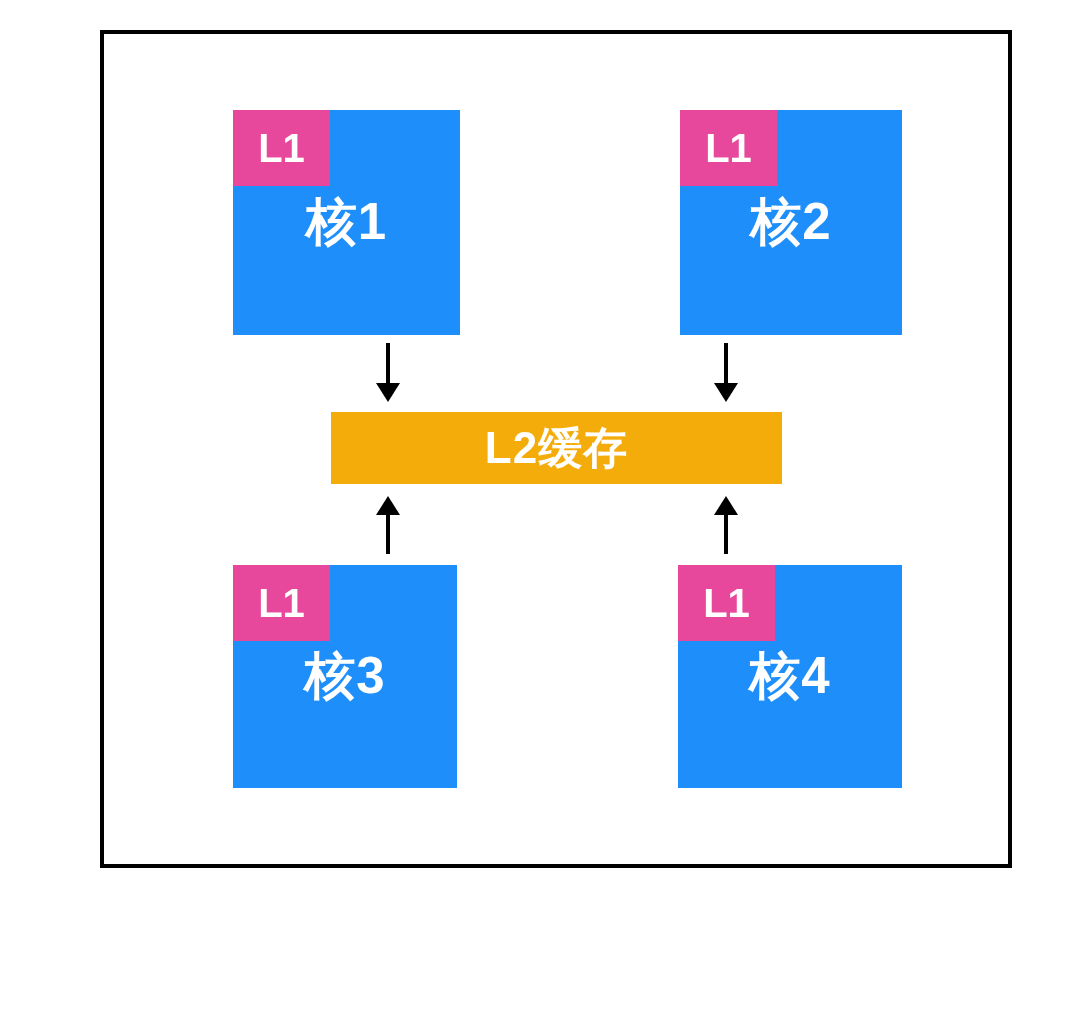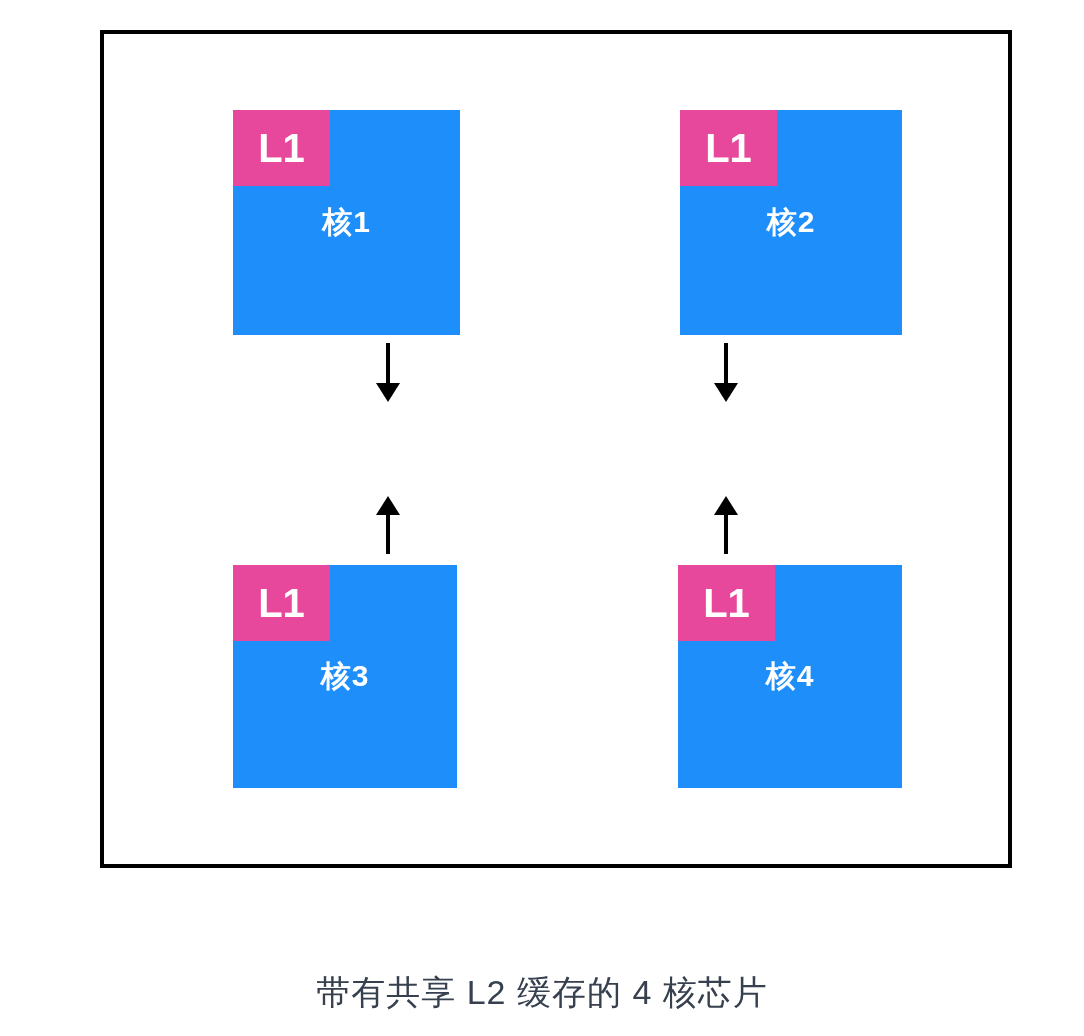--- a/index.html
+++ b/index.html
@@ -31,21 +31,21 @@
   
   .core {
     position: absolute;
     background: var(--core-blue, #1e8ffa);
     display: flex;
     align-items: center;
     justify-content: center;
   }
   .core-label {
     color: var(--label-text, #fff);
-    font-size: 30px;
+    font-size: 51px;
     font-weight: 700;
     letter-spacing: 1px;
     user-select: none;
   }
   .core-1 { left: 233px; top: 110px; width: 227px; height: 225px; }
   .core-2 { left: 680px; top: 110px; width: 222px; height: 225px; }
   .core-3 { left: 233px; top: 565px; width: 224px; height: 223px; }
   .core-4 { left: 678px; top: 565px; width: 224px; height: 223px; }
   
   .l1-badge {
@@ -153,25 +153,27 @@
 
   <div class="arrow arrow-down-1">
     <div class="shaft"></div>
     <div class="head-down"></div>
   </div>
   <div class="arrow arrow-down-2">
     <div class="shaft"></div>
     <div class="head-down"></div>
   </div>
 
+  <div class="l2-bar">
+    <span class="l2-label">L2缓存</span>
+  </div>
 
   <div class="arrow arrow-up-1">
     <div class="head-up"></div>
     <div class="shaft"></div>
   </div>
   <div class="arrow arrow-up-2">
     <div class="head-up"></div>
     <div class="shaft"></div>
   </div>
 
-  <div class="caption">带有共享 L2 缓存的 4 核芯片</div>
 
 </div>
 
 </body></html>

